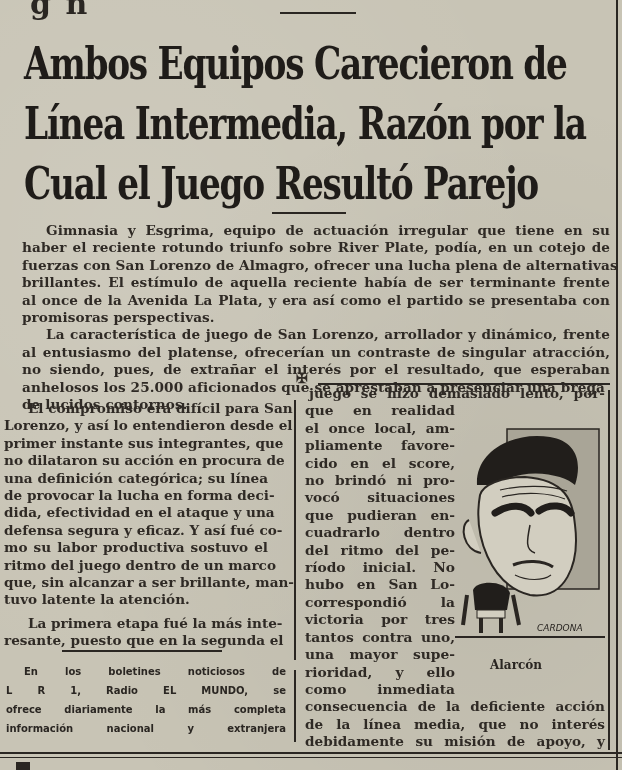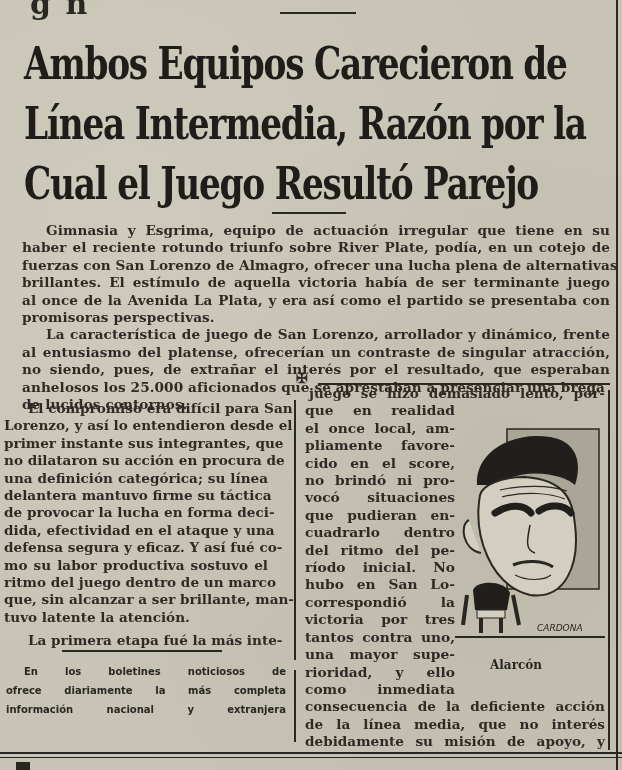--- a/index.html
+++ b/index.html
@@ -78,56 +78,57 @@
   </div>
 
   <div class="rule-short" style="left:272px; top:212px; width:74px;"></div>
 
   <div class="right-edge"></div>
 
   <div class="intro p">
     <span class="line indent">Gimnasia y Esgrima, equipo de actuación irregular que tiene en su</span>
     <span class="line">haber el reciente rotundo triunfo sobre River Plate, podía, en un cotejo de</span>
     <span class="line">fuerzas con San Lorenzo de Almagro, ofrecer una lucha plena de alternativas</span>
-    <span class="line">brillantes. El estímulo de aquella victoria había de ser terminante juego</span>
+    <span class="line">brillantes. El estímulo de aquella reciente había de ser terminante frente</span>
     <span class="line">al once de la Avenida La Plata, y era así como el partido se presentaba con</span>
     <span class="line" style="text-align-last:left;">promisoras perspectivas.</span>
     <span class="line indent">La característica de juego de San Lorenzo, arrollador y dinámico, frente</span>
     <span class="line">al entusiasmo del platense, ofrecerían un contraste de singular atracción,</span>
     <span class="line">no siendo, pues, de extrañar el interés por el resultado, que esperaban</span>
     <span class="line" style="width:300px;text-align-last:left;">anhelosos los 25.000 aficionados que se aprestaban a presenciar una brega</span>
     <span class="line" style="text-align-last:left;">de lucidos contornos.</span>
   </div>
 
   <div class="cross p">✠</div>
   <div class="rule-mid"></div>
 
   <div class="col-left p">
     <span class="line indent">El compromiso era difícil para San</span>
     <span class="line">Lorenzo, y así lo entendieron desde el</span>
     <span class="line">primer instante sus integrantes, que</span>
     <span class="line">no dilataron su acción en procura de</span>
     <span class="line">una definición categórica; su línea</span>
-    <span class="line">delantera mantuvo firme su táctica</span>
     <span class="line">de provocar la lucha en forma deci-</span>
     <span class="line">dida, efectividad en el ataque y una</span>
     <span class="line">defensa segura y eficaz. Y así fué co-</span>
     <span class="line">mo su labor productiva sostuvo el</span>
     <span class="line">ritmo del juego dentro de un marco</span>
     <span class="line">que, sin alcanzar a ser brillante, man-</span>
     <span class="line last">tuvo latente la atención.</span>
     <span class="line indent" style="margin-top:6px;">La primera etapa fué la más inte-</span>
+    <span class="line">resante, puesto que en la segunda el</span>
   </div>
 
   <div class="vrule" style="left:294px; top:400px; height:260px;"></div>
   <div class="vrule" style="left:294px; top:670px; height:72px;"></div>
 
   <div class="ad-rule"></div>
   <div class="ad">
     <span class="line" style="padding-left:18px;">En los boletines noticiosos de</span>
+    <span class="line">L R 1, Radio EL MUNDO, se</span>
     <span class="line">ofrece diariamente la más completa</span>
     <span class="line">información nacional y extranjera</span>
   </div>
 
   <div class="col-mid p">
     <span class="line" style="padding-left:4px;">juego se hizo demasiado lento, por-</span>
     <div class="narrow">
       <span class="line">que en realidad</span>
       <span class="line">el once local, am-</span>
       <span class="line">pliamente favore-</span>

